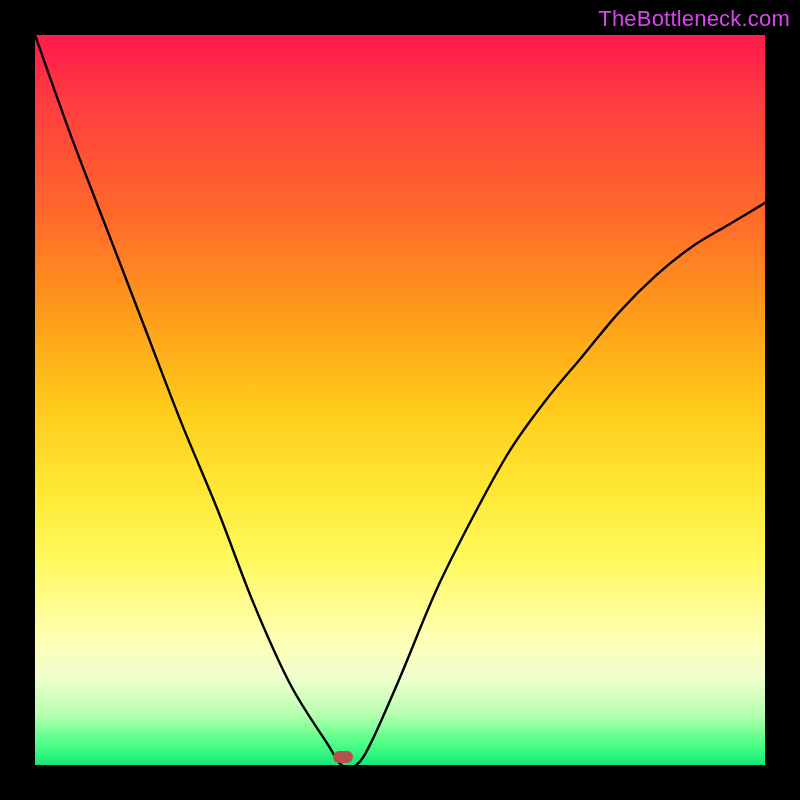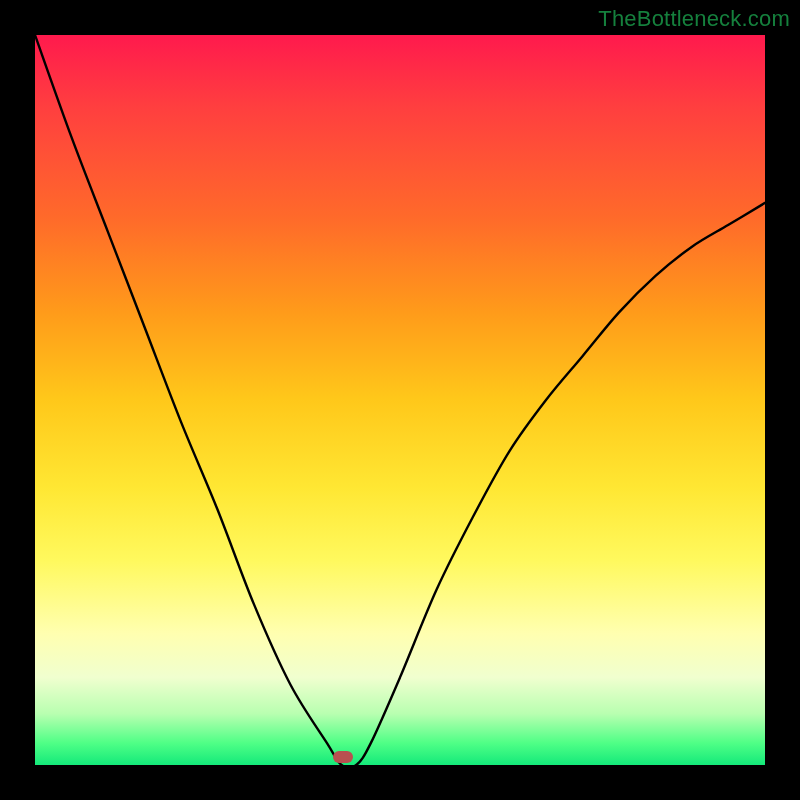--- a/index.html
+++ b/index.html
@@ -52,21 +52,21 @@
     width: 20px;
     height: 12px;
     border-radius: 6px;
     background: #b85050;
     transform: translate(-50%, -50%);
   }
   .watermark {
     position: absolute;
     top: 6px;
     right: 10px;
-    color: #15803d;
+    color: #d946ef;
     font-size: 22px;
     font-weight: 500;
     letter-spacing: 0.2px;
     user-select: none;
   }
 </style>
 </head>
 <body>
 
 <div class="frame">

